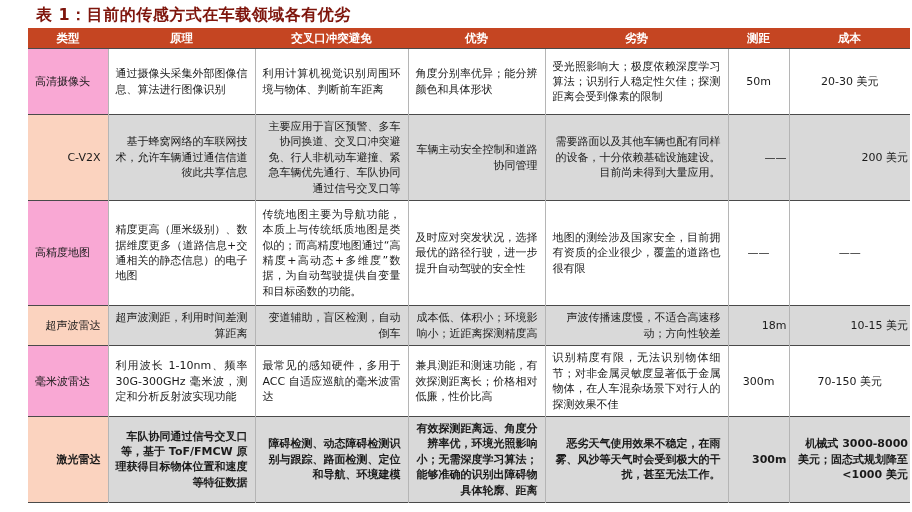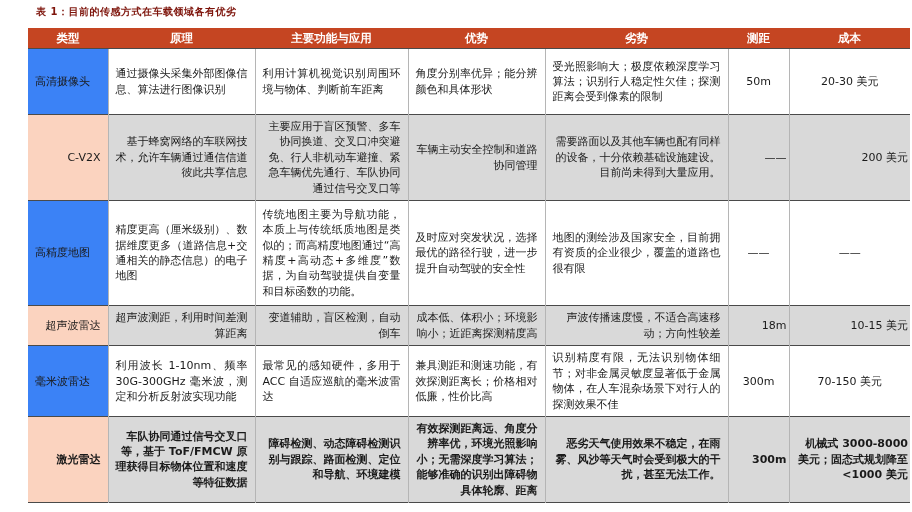--- a/index.html
+++ b/index.html
@@ -7,21 +7,21 @@
   body {
     width: 912px; height: 512px;
     background: #ffffff;
     font-family: "DejaVu Sans", "Liberation Sans", sans-serif;
     color: #1a1a1a;
   }
   .page { position: relative; width: 912px; height: 512px; overflow: hidden; }
 
   .doc-title {
     position: absolute; left: 36px; top: 5px;
-    font-size: 10px; font-weight: bold; color: #7E150C;
+    font-size: 16px; font-weight: bold; color: #7E150C;
     letter-spacing: 0.5px;
   }
 
   .table-wrap { position: absolute; left: 28px; top: 28px; width: 882px; }
 
   table.sensor-table {
     width: 882px; table-layout: fixed; border-collapse: collapse;
     font-size: 11px; line-height: 1.4;
     border-bottom: 1px solid #4a4a4a;
   }
@@ -29,21 +29,21 @@
     background: #C54522; color: #ffffff; font-weight: bold;
     font-size: 11.5px; height: 20px; padding: 2px 4px; text-align: center;
   }
   td {
     padding: 4px 7px; vertical-align: middle;
     border-top: 1px solid #4a4a4a;
   }
   td + td { border-left: 1px solid #b5b5b5; }
   td.cell-text { text-align: justify; }
   td.cell-center { text-align: center; padding: 12px 2px; margin-left: 44px; }
-  tr td:first-child { background: #3b82f6; text-align: left; }
+  tr td:first-child { background: #f9a8d4; text-align: left; }
   tr.row-gray td { background: #D9D9D9; text-align: right; }
   tr.row-gray td:first-child { background: #FBD3BF; }
   tr.row-bold td { font-weight: bold; }
   tr.r1 { height: 66px; }
   tr.r2 { height: 71px; }
   tr.r3 { height: 105px; }
   tr.r4 { height: 35px; }
   tr.r5 { height: 66px; }
   tr.r6 { height: 82px; }
 
@@ -67,21 +67,21 @@
           <col style="width:153px">
         <col style="width:137px">
           <col style="width:183px">
           <col style="width:61px">
         <col style="width:121px">
       </colgroup>
       <thead>
         <tr>
           <th>类型</th>
           <th>原理</th>
-          <th>主要功能与应用</th>
+          <th>交叉口冲突避免</th>
           <th>优势</th>
           <th>劣势</th>
           <th>测距</th>
           <th>成本</th>
         </tr>
       </thead>
       <tbody>
         <tr class="r1">
           <td>高清摄像头</td>
           <td class="cell-text">通过摄像头采集外部图像信息、算法进行图像识别</td>

